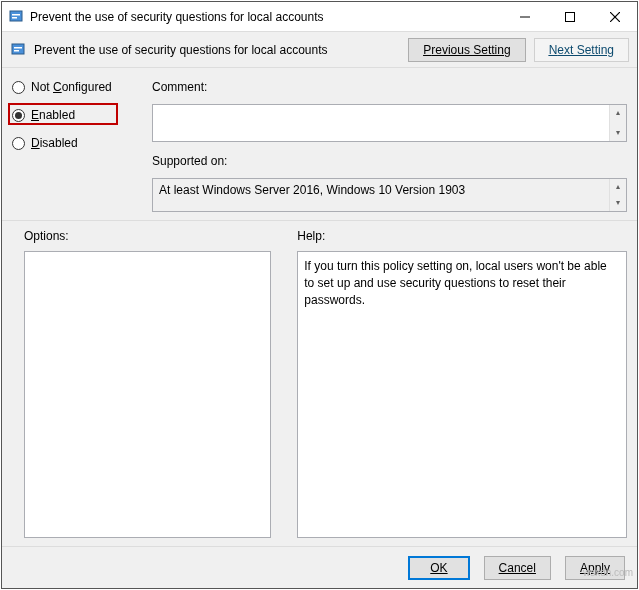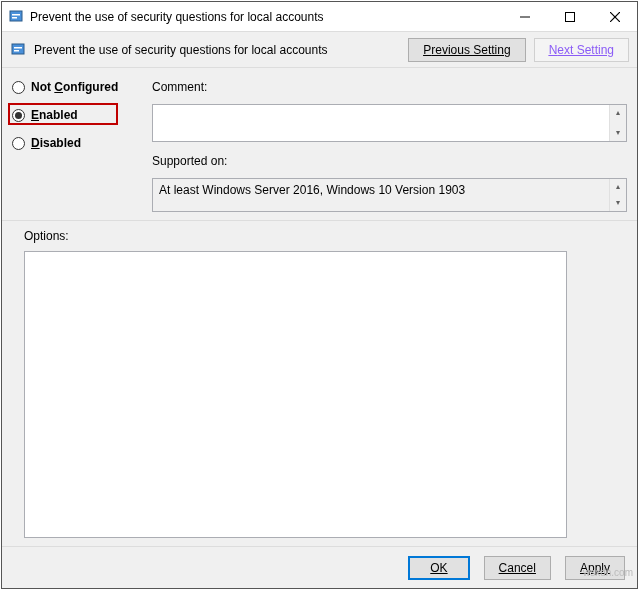--- a/index.html
+++ b/index.html
@@ -7,25 +7,25 @@
     .window { border: 1px solid #555; width: 637px; height: 588px; margin: 1px; display: flex; flex-direction: column; background: #f0f0f0; }
     .titlebar { height: 30px; display: flex; align-items: center; background: #fff; border-bottom: 1px solid #ddd; }
     .titlebar-icon { width: 16px; height: 16px; margin: 0 6px; }
     .titlebar-text { flex: 1; color: #000; }
     .window-btns { display: flex; }
     .window-btn { width: 45px; height: 29px; display: flex; align-items: center; justify-content: center; color: #000; }
     .toolbar { height: 36px; display: flex; align-items: center; padding: 0 8px; gap: 8px; border-bottom: 1px solid #ddd; }
     .toolbar-icon { width: 16px; height: 16px; }
     .toolbar-text { flex: 1; }
     .btn { height: 24px; padding: 0 14px; border: 1px solid #adadad; background: #e1e1e1; display: inline-flex; align-items: center; justify-content: center; cursor: default; text-decoration: underline; }
-    .btn.disabled { color: #8b5cf6; background: #f4f4f4; border-color: #d0d0d0; }
+    .btn.disabled { color: #0c4a6e; background: #f4f4f4; border-color: #d0d0d0; }
     .btn .u { text-decoration: underline; }
     .body-top { display: flex; padding: 8px 10px 0 10px; gap: 10px; }
     .radio-col { width: 130px; display: flex; flex-direction: column; gap: 14px; padding-top: 4px; }
-    .radio-row { display: flex; align-items: center; gap: 6px; position: relative; font-weight: bold; }
+    .radio-row { display: flex; align-items: center; gap: 6px; position: relative; }
     .radio-circle { width: 13px; height: 13px; border: 1px solid #333; border-radius: 50%; display: flex; align-items: center; justify-content: center; background: #fff; }
     .radio-dot { width: 7px; height: 7px; border-radius: 50%; background: #333; }
     .radio-label .u { text-decoration: underline; }
     .highlight { position: absolute; border: 2px solid #c00000; left: -4px; top: -5px; width: 110px; height: 22px; pointer-events: none; }
     .form-col { flex: 1; display: flex; flex-direction: column; gap: 8px; }
     .form-row { display: flex; gap: 10px; flex-direction: column; }
     .form-label { width: 78px; text-align: left; padding-top: 4px; }
     .textarea-wrap { flex: 1; display: flex; border: 1px solid #abadb3; background: #fff; }
     .textarea { flex: 1; border: none; resize: none; outline: none; padding: 4px; font-family: inherit; font-size: 12px; }
     .textarea.ro { background: #f0f0f0; }
@@ -131,20 +131,26 @@
         </div>
       </div>
     </div>
   </div>
 
   <div class="body-bottom">
     <div class="section" style="flex:0.9;">
       <div class="section-label">Options:</div>
       <div class="box"></div>
     </div>
+    <div class="section" style="flex:1.2;">
+      <div class="section-label">Help:</div>
+      <div class="box">
+        <div class="help-text">If you turn this policy setting on, local users won't be able to set up and use security questions to reset their passwords.</div>
+      </div>
+    </div>
   </div>
 
   <div class="footer">
     <div class="btn primary">OK</div>
     <div class="btn">Cancel</div>
     <div class="btn">Apply</div>
   </div>
 
 </div>
 

